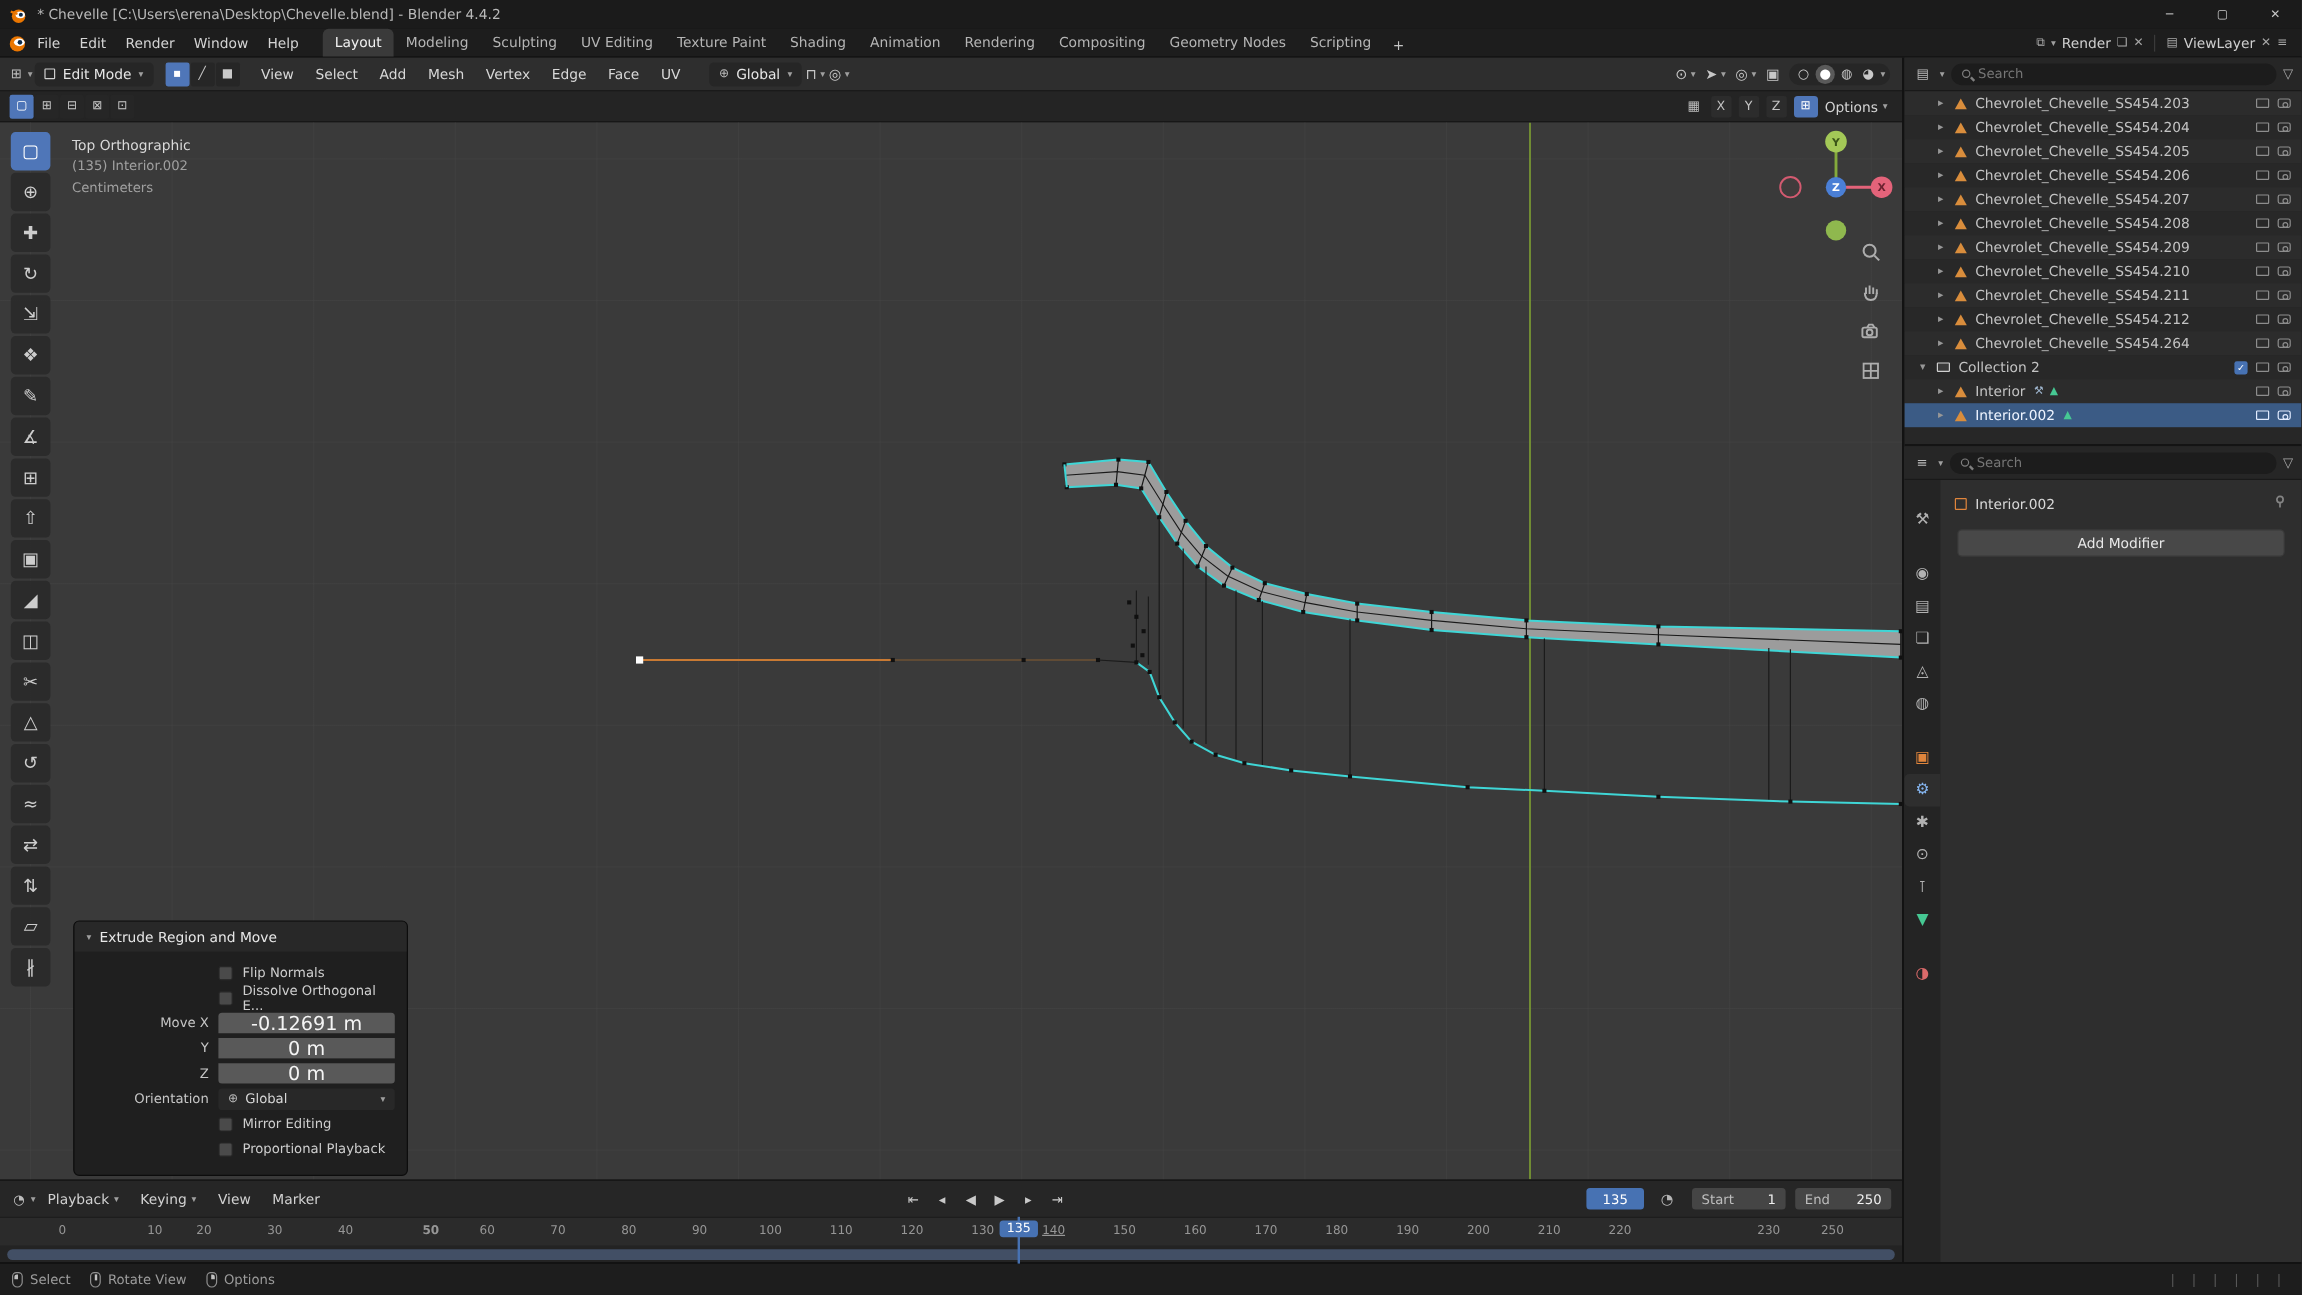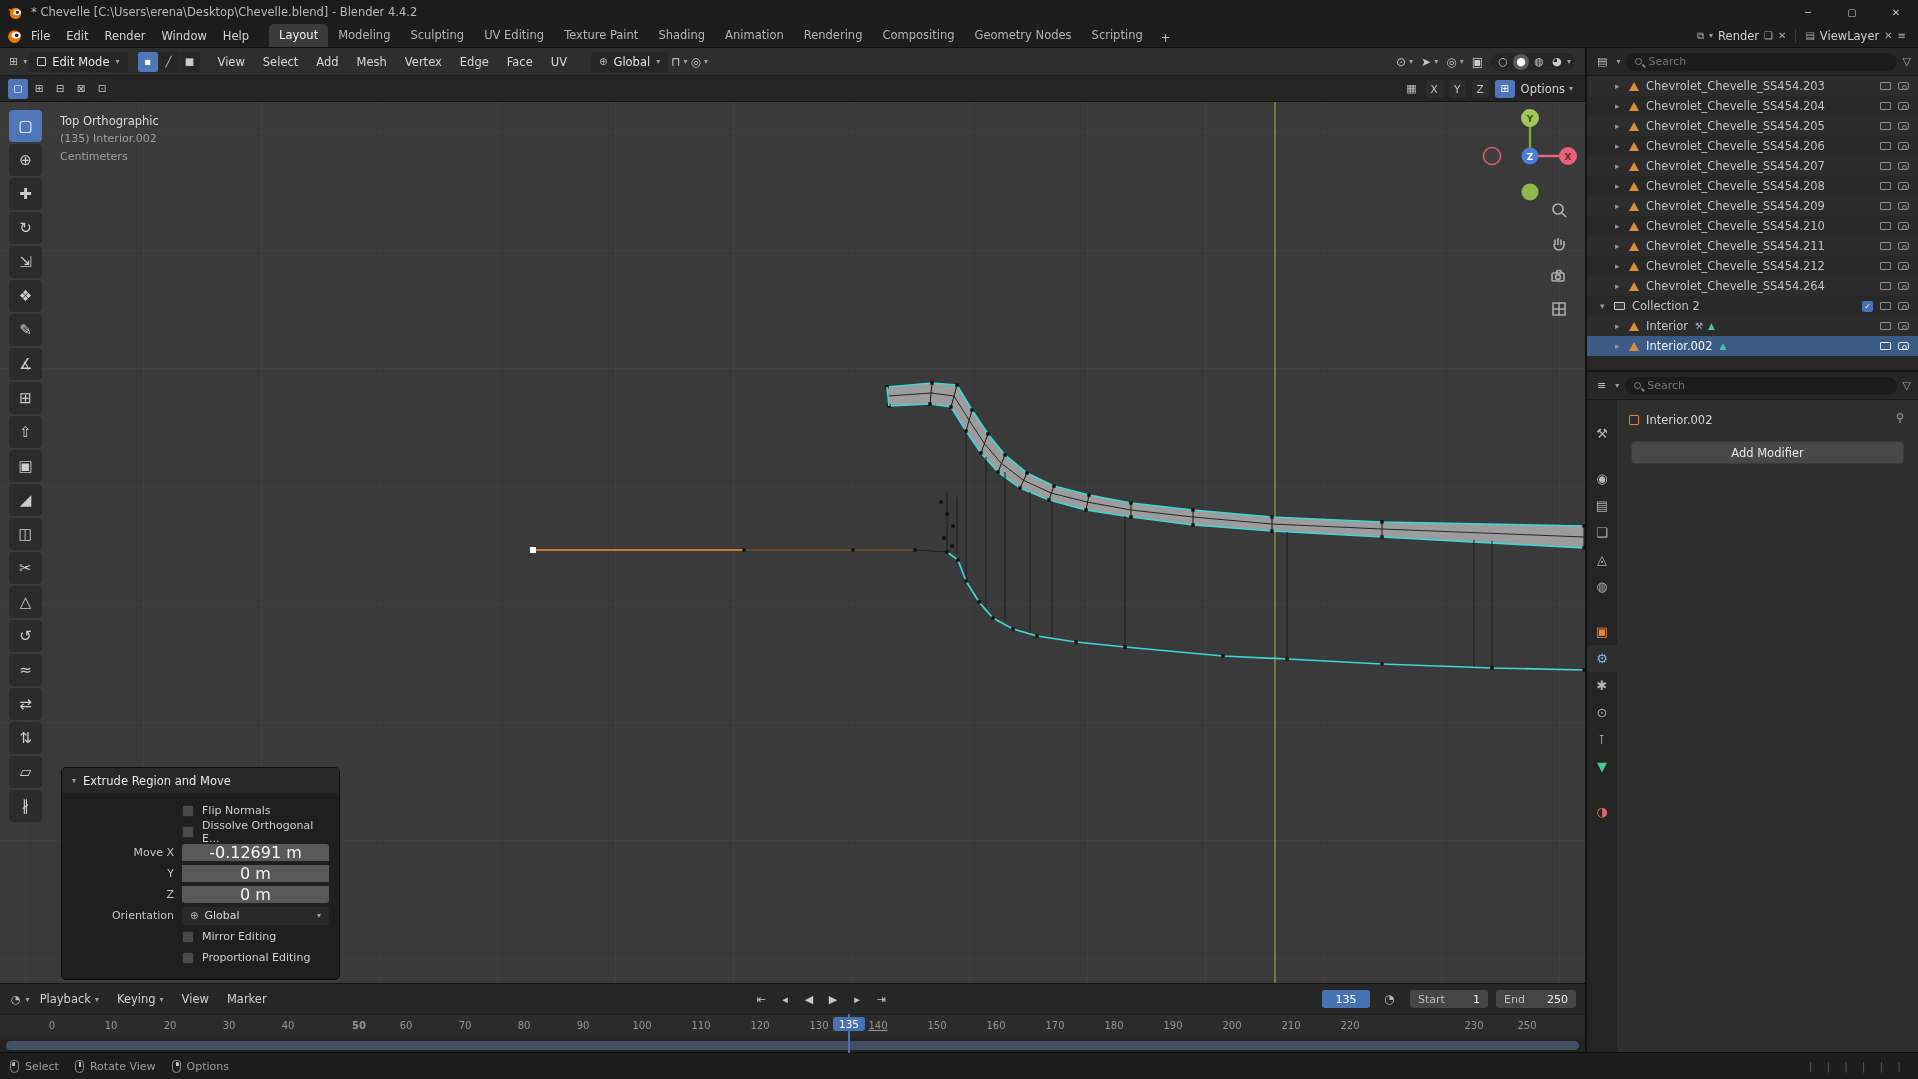--- a/index.html
+++ b/index.html
@@ -541,21 +541,21 @@
         <span>Global</span>
         <span class="chev">▾</span>
       </span>
     </div>
     <div class="op-row chk">
       <span class="op-check"></span>
       <span class="op-chklabel">Mirror Editing</span>
     </div>
     <div class="op-row chk">
       <span class="op-check"></span>
-      <span class="op-chklabel">Proportional Editing</span>
+      <span class="op-chklabel">Proportional Playback</span>
     </div>
   </div>
 </div>
 
 <div class="rpanel">
 
   <div class="ed-header">
     <span class="hdr-ic">▤</span>
     <span class="chev">▾</span>
     <span class="search">
@@ -874,21 +874,21 @@
       <span class="rl">Start</span>
       <span class="rv">1</span>
     </span>
     <span class="tl-range" style="left:1496px;width:80px">
       <span class="rl">End</span>
       <span class="rv">250</span>
     </span>
   </div>
   <div class="tl-ruler">
     <span class="tl-tick" style="left: 52px;"><span>0</span></span>
-      <span class="tl-tick" style="left: 111px;"><span>10</span></span>
+      <span class="tl-tick" style="left: 129px;"><span>10</span></span>
       <span class="tl-tick" style="left: 170px;"><span>20</span></span>
       <span class="tl-tick" style="left: 229px;"><span>30</span></span>
       <span class="tl-tick" style="left: 288px; text-align: right;"><span>40</span></span>
       <span class="tl-tick" style="left: 359px; font-weight: bold;"><span>50</span></span>
       <span class="tl-tick" style="left: 406px;"><span>60</span></span>
       <span class="tl-tick" style="left: 465px;"><span>70</span></span>
       <span class="tl-tick" style="left: 524px;"><span>80</span></span>
       <span class="tl-tick" style="left: 583px;"><span>90</span></span>
       <span class="tl-tick" style="left: 642px;"><span>100</span></span>
       <span class="tl-tick" style="left: 701px;"><span>110</span></span>

